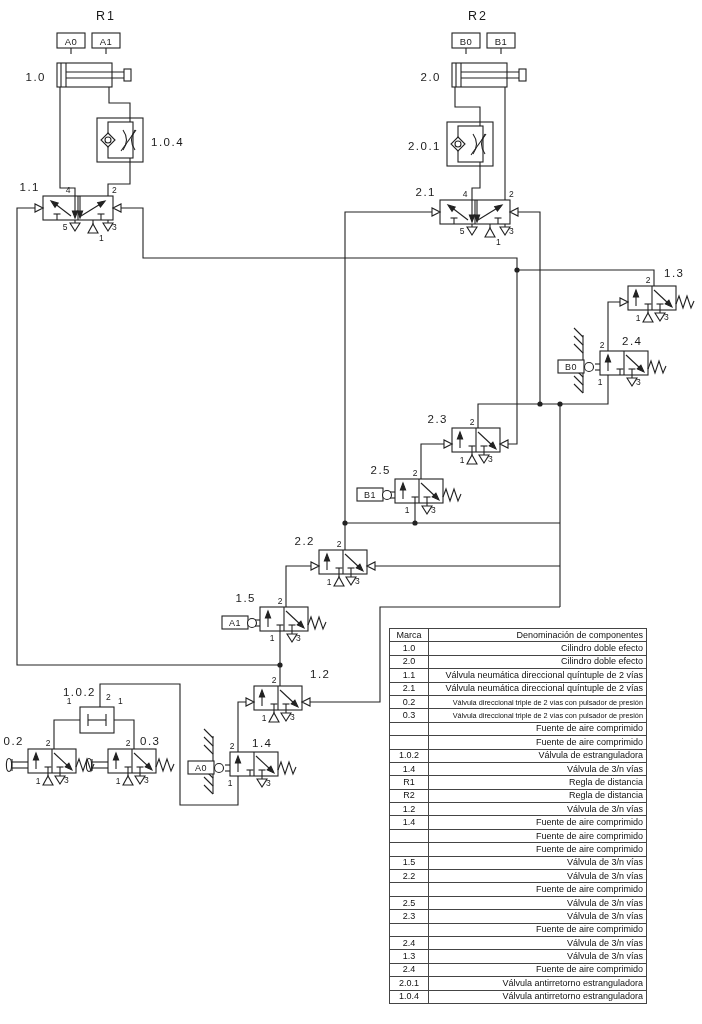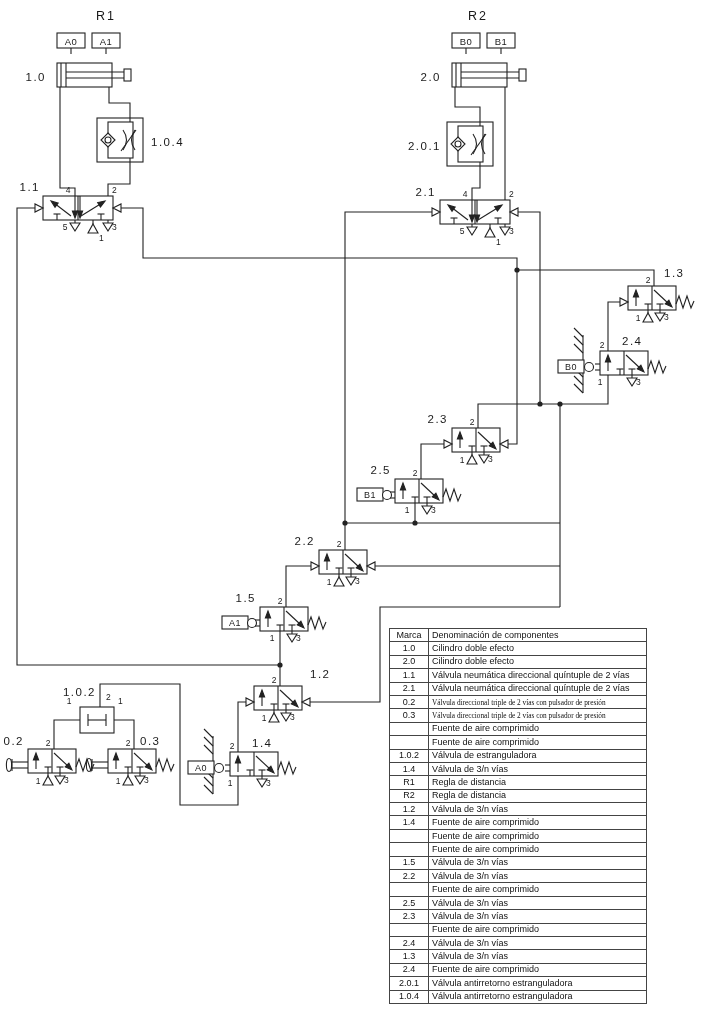--- a/index.html
+++ b/index.html
@@ -3,23 +3,23 @@
 <meta charset="utf-8">
 <style>
   html,body{margin:0;padding:0;background:#ffffff;}
   .stage{position:relative;width:702px;height:1024px;background:#ffffff;overflow:hidden;
          font-family:"Liberation Sans", sans-serif;}
   svg{position:absolute;left:0;top:0;}
   svg text{font-family:"Liberation Sans", sans-serif;fill:#1a1a1a;}
   .comp-table{position:absolute;border-collapse:collapse;table-layout:fixed;
               font-family:"Liberation Sans", sans-serif;font-size:9px;color:#111;}
   .comp-table td{border:1px solid #444;padding:0 3px;height:12.4px;line-height:11px;
-                 white-space:nowrap;overflow:hidden;background:#fff;}
+                 white-space:nowrap;overflow:hidden;background:#fff;text-align:right;}
   .comp-table td.marca{width:32px;text-align:center;}
-  .comp-table td.small{font-size:7.3px;font-family:Liberation Serif, serif;}
+  .comp-table td.small{font-size:7.3px;}
 </style>
 </head>
 <body>
 
 <div class="stage">
   <svg id="cv" width="702" height="1024" viewBox="0 0 702 1024">
       <g>
         <polyline points="60,87 60,188 75,188 75,196" fill="none" stroke="#222222" stroke-width="1.1"></polyline>
         <polyline points="109,87 109,103 130,103 130,118" fill="none" stroke="#222222" stroke-width="1.1"></polyline>
         <polyline points="130,162 130,184 108,184 108,196" fill="none" stroke="#222222" stroke-width="1.1"></polyline>

